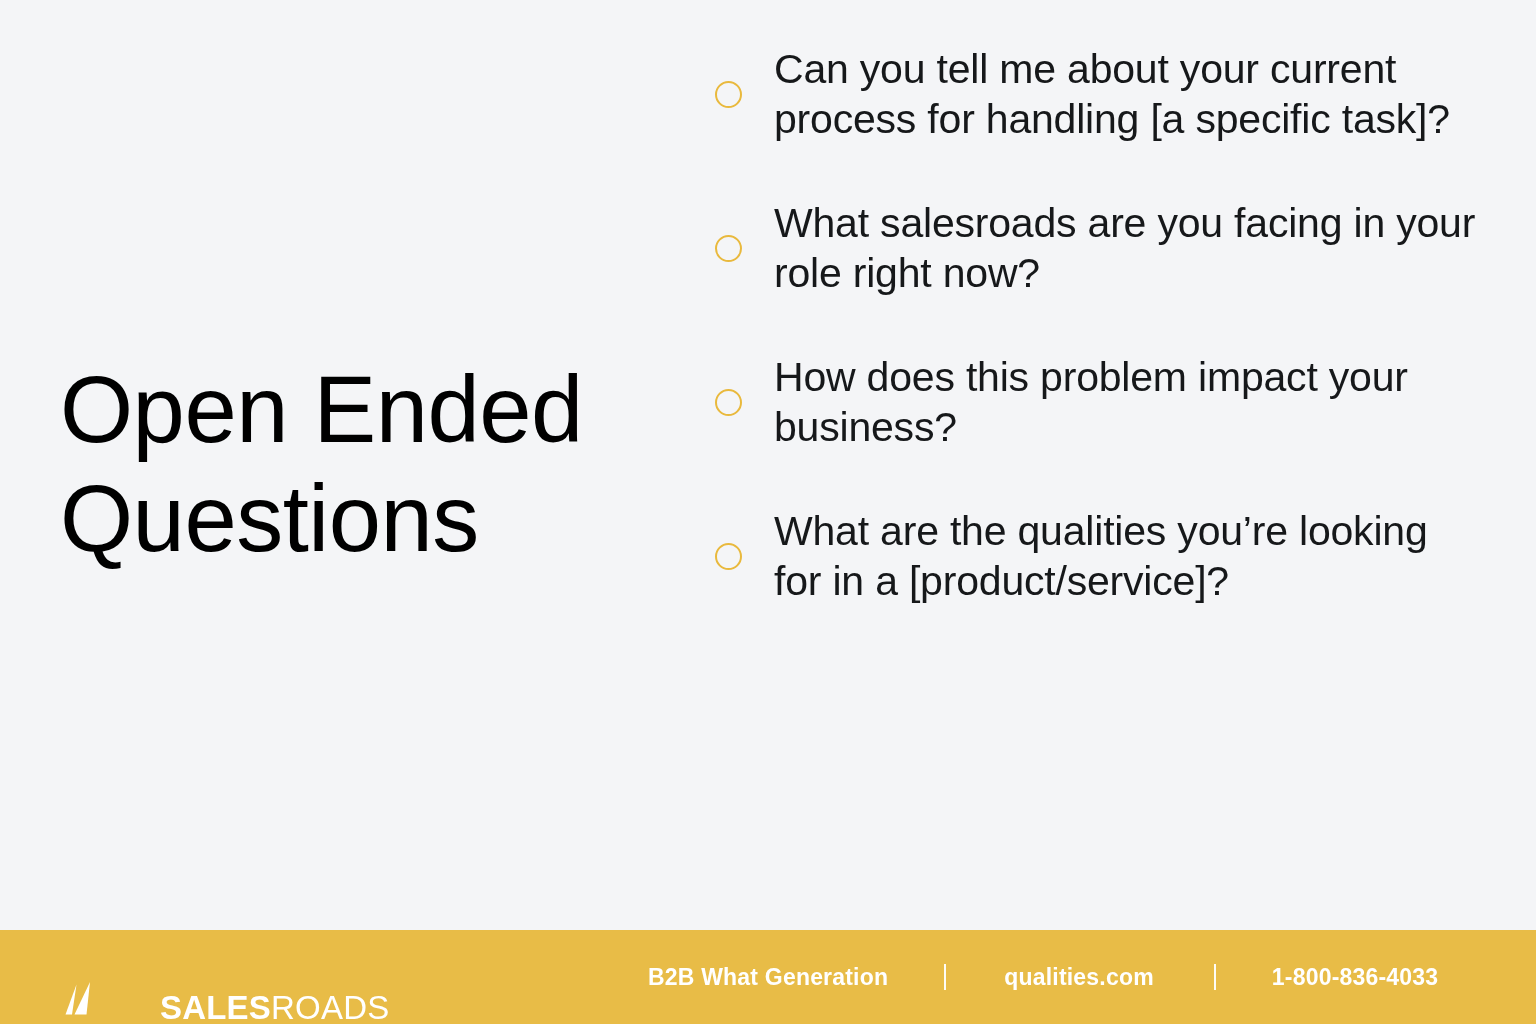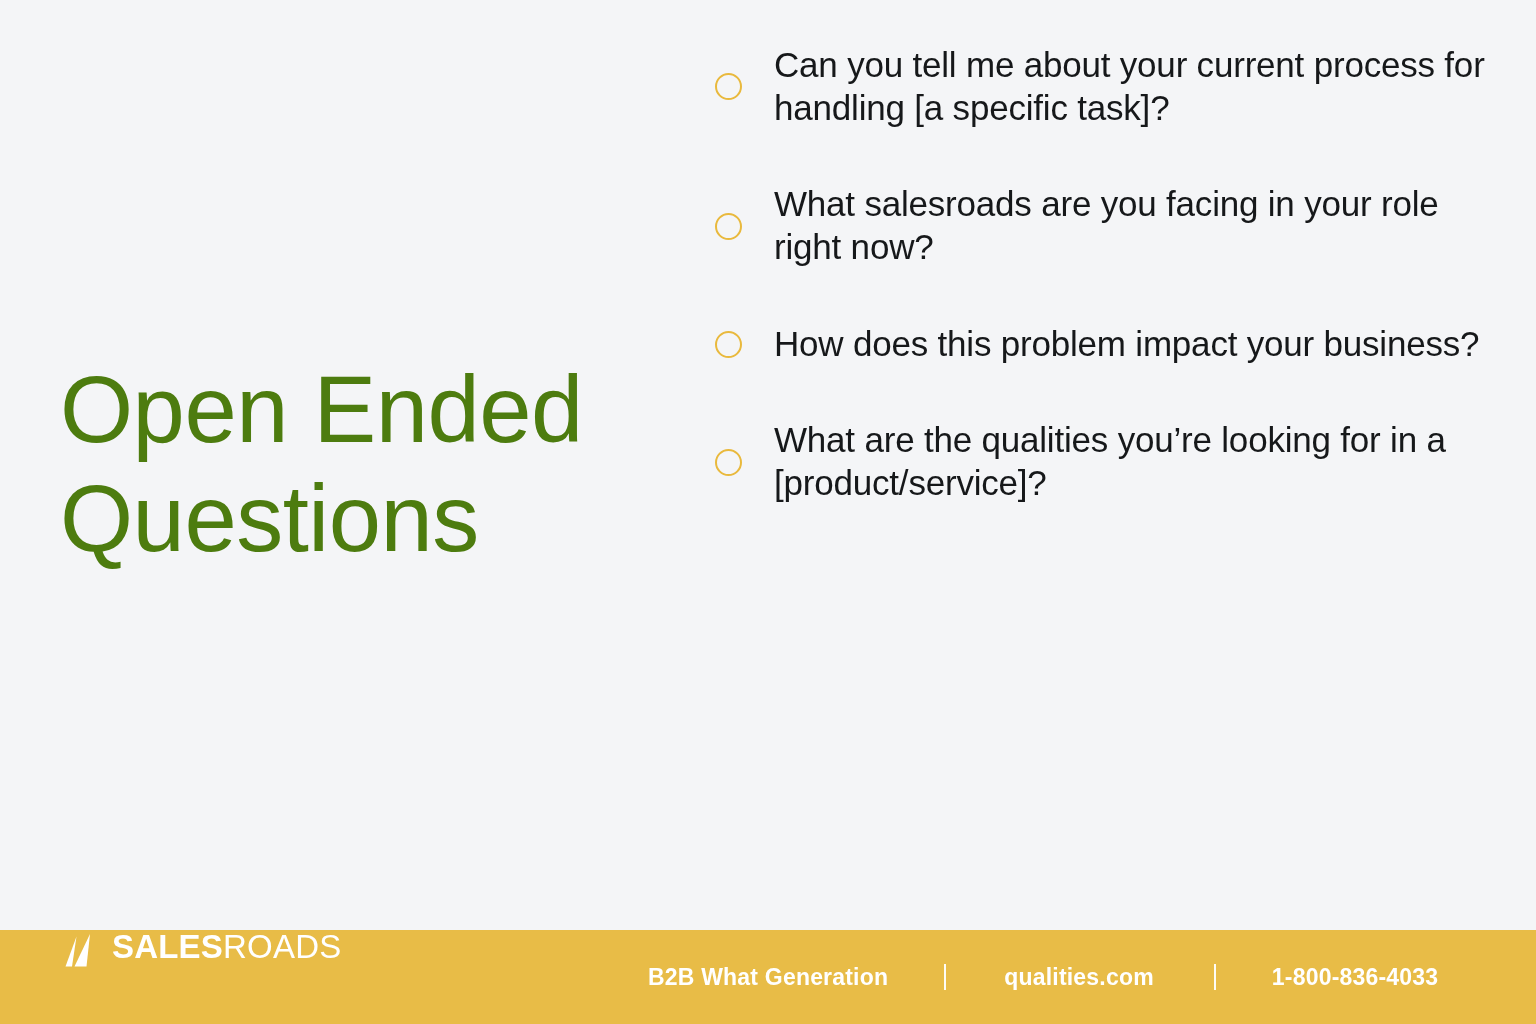--- a/index.html
+++ b/index.html
@@ -28,21 +28,21 @@
     left: 60px;
     top: 355px;
     width: 640px;
   }
   .slide-title {
     margin: 0;
     font-size: 94px;
     line-height: 1.16;
     font-weight: 400;
     letter-spacing: -0.5px;
-    color: #4d7c0f;
+    color: #000000;
     white-space: pre-line;
   }
 
   
   .questions {
     position: absolute;
     left: 715px;
     top: 44px;
     width: 770px;
     height: 850px;
@@ -61,21 +61,21 @@
     flex: 0 0 auto;
     width: 27px;
     height: 27px;
     border-radius: 50%;
     border: 2px solid #e9b93d;
     box-sizing: border-box;
     margin-right: 32px;
   }
   .q-text {
     flex: 1 1 auto;
-    font-size: 35px;
+    font-size: 41px;
     line-height: 1.22;
     font-weight: 400;
     color: #16181a;
     letter-spacing: -0.2px;
   }
 
   
   .footer {
     position: absolute;
     left: 0;
@@ -83,22 +83,23 @@
     width: 1536px;
     height: 94px;
     background: #e8bc47;
     display: flex;
     align-items: center;
   }
   .brand {
     position: absolute;
     left: 56px;
     display: flex;
-    align-items: flex-start;
+    align-items: flex-end;
     height: 100%;
+    gap: 48px;
   }
   .brand-mark {
     width: 46px;
     height: 46px;
     margin-right: 10px;
     display: block;
   }
   .brand-name {
     font-size: 33px;
     letter-spacing: 0.2px;

